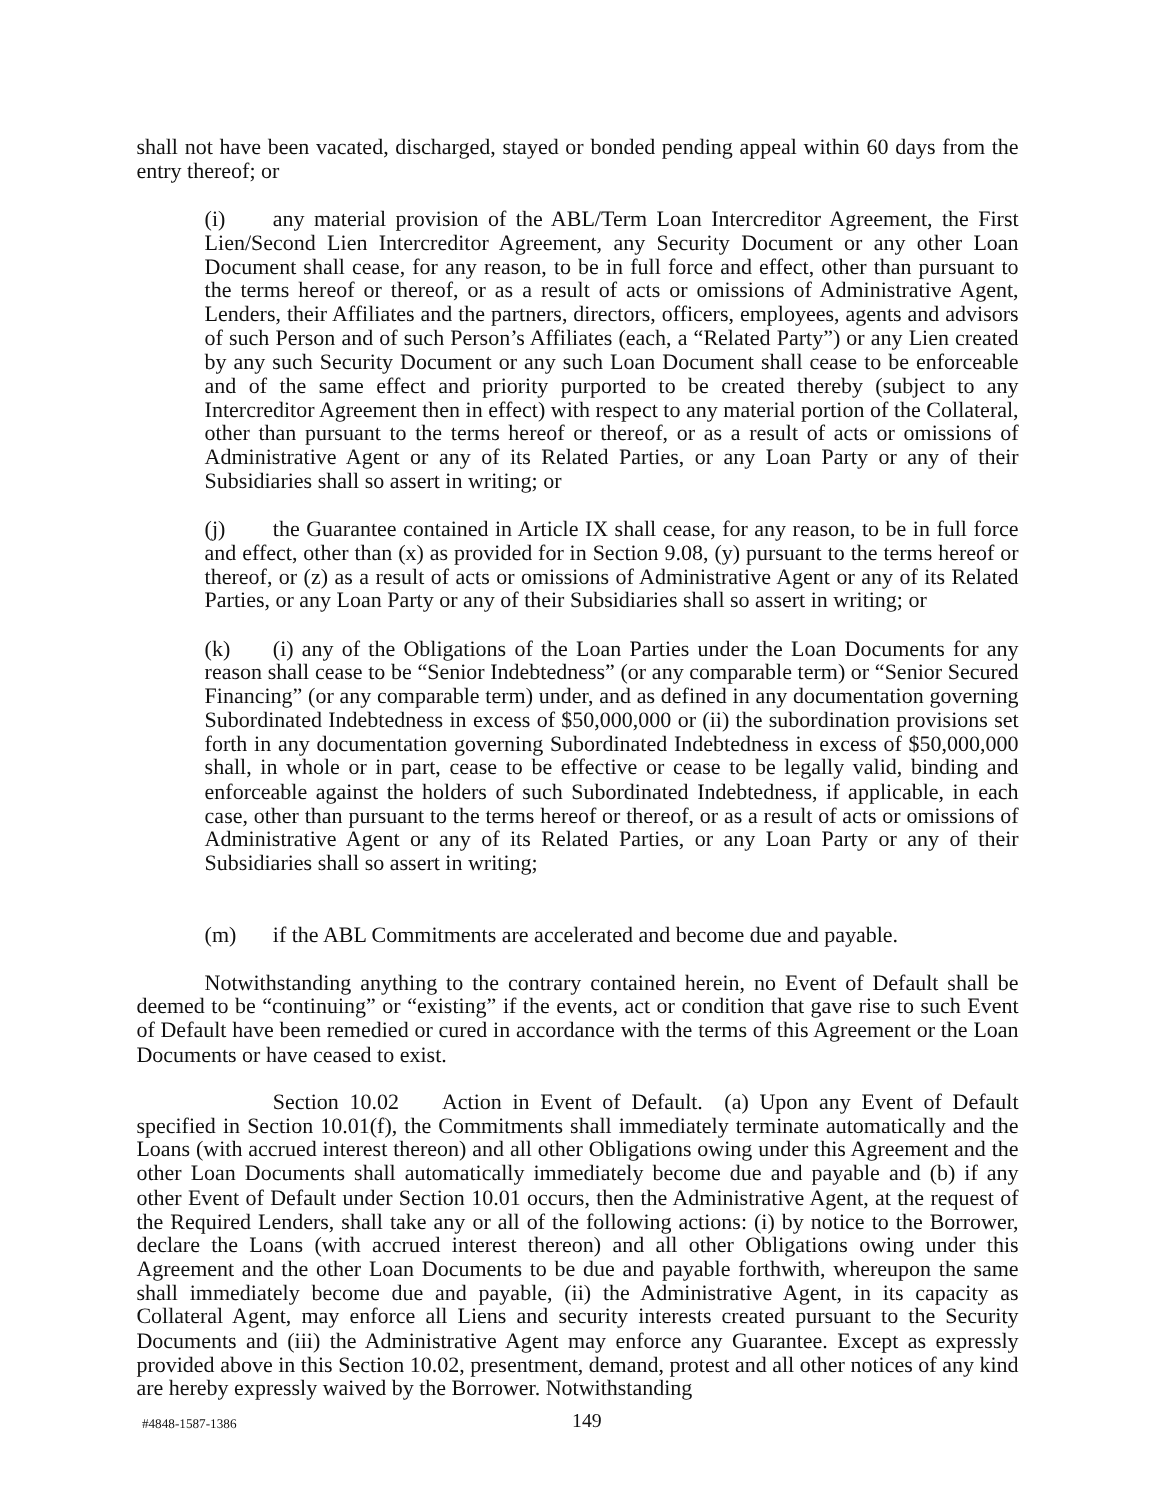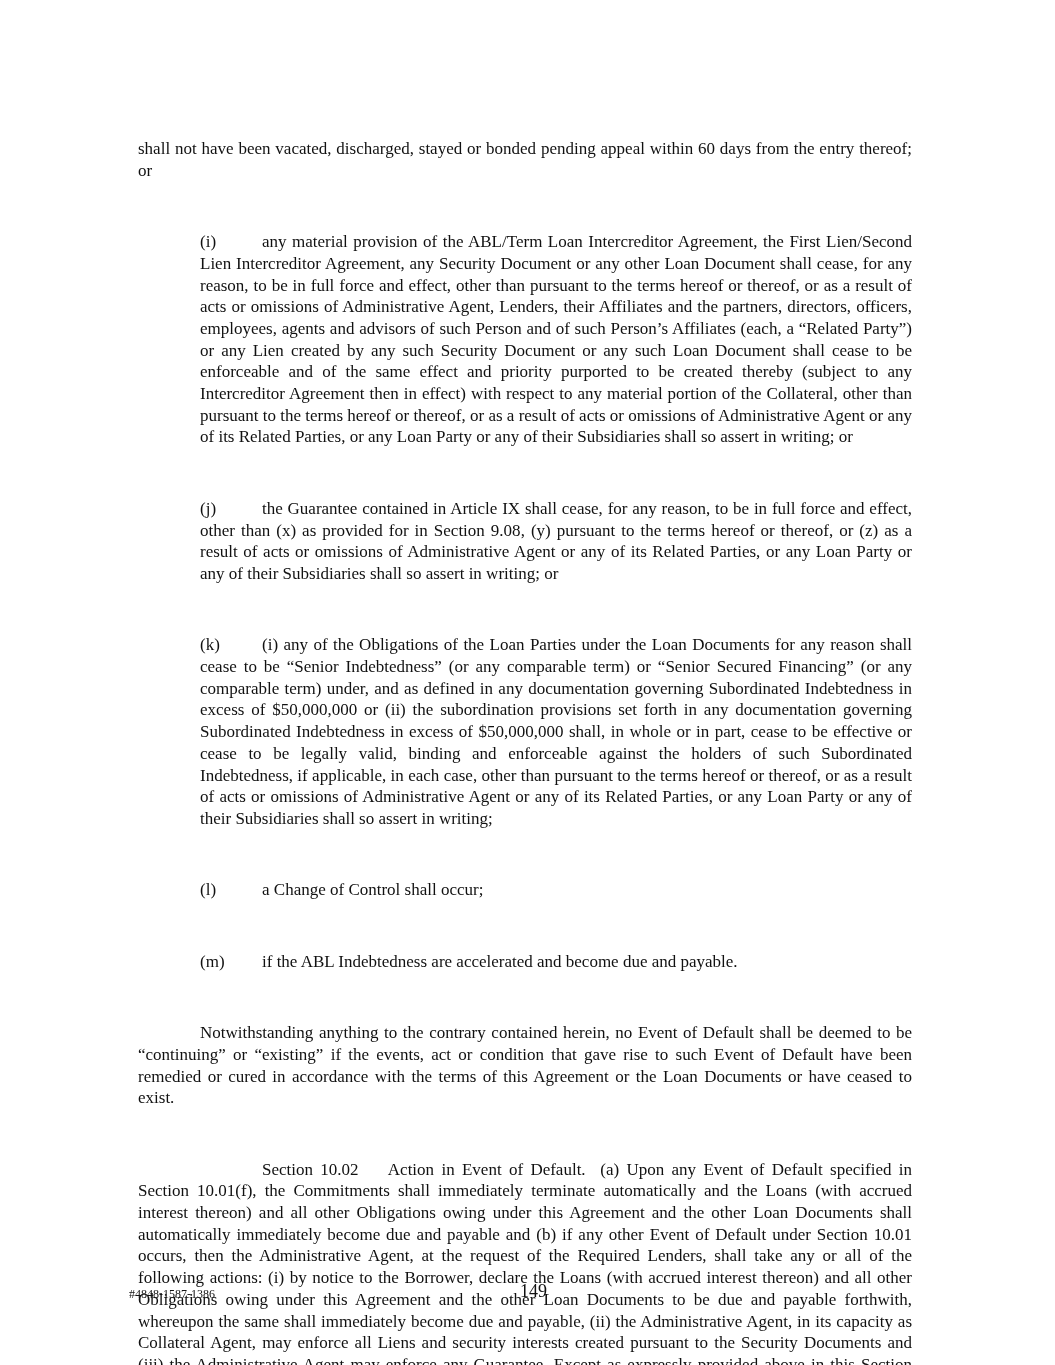--- a/index.html
+++ b/index.html
@@ -1,19 +1,19 @@
 <!DOCTYPE html>
 <html><head>
 <meta charset="utf-8">
 <style>
   html, body { margin: 0; padding: 0; background: #ffffff; }
   body { width: 1055px; height: 1365px; position: relative; overflow: hidden;
          font-family: "Liberation Serif", "DejaVu Serif", serif; color: #111; }
   .page { position: absolute; left: 124px; top: 124px; width: 802px; }
-  p { margin: 14px; font-size: 17px; line-height: 21.7px; text-align: justify; text-align-last: left; }
+  p { margin: 0; font-size: 20px; line-height: 21.7px; text-align: justify; text-align-last: left; }
   .u { text-underline-offset: 2px; }
   .blk { padding-left: 62px; }
   .lbl { display: inline-block; width: 62px; }
   .gap { height: 21.7px; }
   .indent2 { display: inline-block; width: 124px; }
   .indent1 { display: inline-block; width: 62px; }
   .footer-id { position: absolute; left: 129px; top: 1287px; font-size: 12px; }
   .page-num { position: absolute; left: 520px; top: 1281px; font-size: 18px; font-family: Liberation Serif, serif; }
 </style>
 </head>
@@ -26,24 +26,23 @@
 
   <p class="blk"><span class="lbl">(i)</span><span>any material provision of the ABL/Term Loan Intercreditor Agreement, the First Lien/Second Lien Intercreditor Agreement, any Security Document or any other Loan Document shall cease, for any reason, to be in full force and effect, other than pursuant to the terms hereof or thereof, or as a result of acts or omissions of Administrative Agent, Lenders, their Affiliates and the partners, directors, officers, employees, agents and advisors of such Person and of such Person’s Affiliates (each, a “</span><span class="u">Related Party</span><span>”) or any Lien created by any such Security Document or any such Loan Document shall cease to be enforceable and of the same effect and priority purported to be created thereby (subject to any Intercreditor Agreement then in effect) with respect to any material portion of the Collateral, other than pursuant to the terms hereof or thereof, or as a result of acts or omissions of Administrative Agent or any of its Related Parties, or any Loan Party or any of their Subsidiaries shall so assert in writing; or</span></p>
   <div class="gap"></div>
 
   <p class="blk"><span class="lbl">(j)</span><span>the Guarantee contained in </span><span class="u">Article IX</span><span> shall cease, for any reason, to be in full force and effect, other than (x) as provided for in </span><span class="u">Section 9.08</span><span>, (y) pursuant to the terms hereof or thereof, or (z) as a result of acts or omissions of Administrative Agent or any of its Related Parties, or any Loan Party or any of their Subsidiaries shall so assert in writing; or</span></p>
   <div class="gap"></div>
 
   <p class="blk"><span class="lbl">(k)</span><span>(i) any of the Obligations of the Loan Parties under the Loan Documents for any reason shall cease to be “Senior Indebtedness” (or any comparable term) or “Senior Secured Financing” (or any comparable term) under, and as defined in any documentation governing Subordinated Indebtedness in excess of $50,000,000 or (ii) the subordination provisions set forth in any documentation governing Subordinated Indebtedness in excess of $50,000,000 shall, in whole or in part, cease to be effective or cease to be legally valid, binding and enforceable against the holders of such Subordinated Indebtedness, if applicable, in each case, other than pursuant to the terms hereof or thereof, or as a result of acts or omissions of Administrative Agent or any of its Related Parties, or any Loan Party or any of their Subsidiaries shall so assert in writing;</span></p>
   <div class="gap"></div>
 
-  <p class="blk"><span class="lbl">(l)</span><span>a Change of Control shall occur;</span></p>
   <div class="gap"></div>
 
-  <p class="blk"><span class="lbl">(m)</span><span>if the ABL Indebtedness are accelerated and become due and payable.</span></p>
+  <p class="blk"><span class="lbl">(m)</span><span>if the ABL Commitments are accelerated and become due and payable.</span></p>
   <div class="gap"></div>
 
   <p><span class="indent1"></span><span>Notwithstanding anything to the contrary contained herein, no Event of Default shall be deemed to be “continuing” or “existing” if the events, act or condition that gave rise to such Event of Default have been remedied or cured in accordance with the terms of this Agreement or the Loan Documents or have ceased to exist.</span></p>
   <div class="gap"></div>
 
   <p><span class="indent2"></span><span>Section 10.02</span>&nbsp;&nbsp;&nbsp;&nbsp;<span class="u">Action in Event of Default.</span><span style="white-space:pre-wrap">  (a) Upon any Event of Default specified in </span><span class="u">Section 10.01(f)</span><span>, the Commitments shall immediately terminate automatically and the Loans (with accrued interest thereon) and all other Obligations owing under this Agreement and the other Loan Documents shall automatically immediately become due and payable and (b) if any other Event of Default under </span><span class="u">Section 10.01</span><span> occurs, then the Administrative Agent, at the request of the Required Lenders, shall take any or all of the following actions:  (i) by notice to the Borrower, declare the Loans (with accrued interest thereon) and all other Obligations owing under this Agreement and the other Loan Documents to be due and payable forthwith, whereupon the same shall immediately become due and payable, (ii) the Administrative Agent, in its capacity as Collateral Agent, may enforce all Liens and security interests created pursuant to the Security Documents and (iii) the Administrative Agent may enforce any Guarantee.  Except as expressly provided above in this </span><span class="u">Section 10.02</span><span>, presentment, demand, protest and all other notices of any kind are hereby expressly waived by the Borrower.  Notwithstanding</span></p>
 
 </div>
 
 <div class="footer-id">#4848-1587-1386</div>

